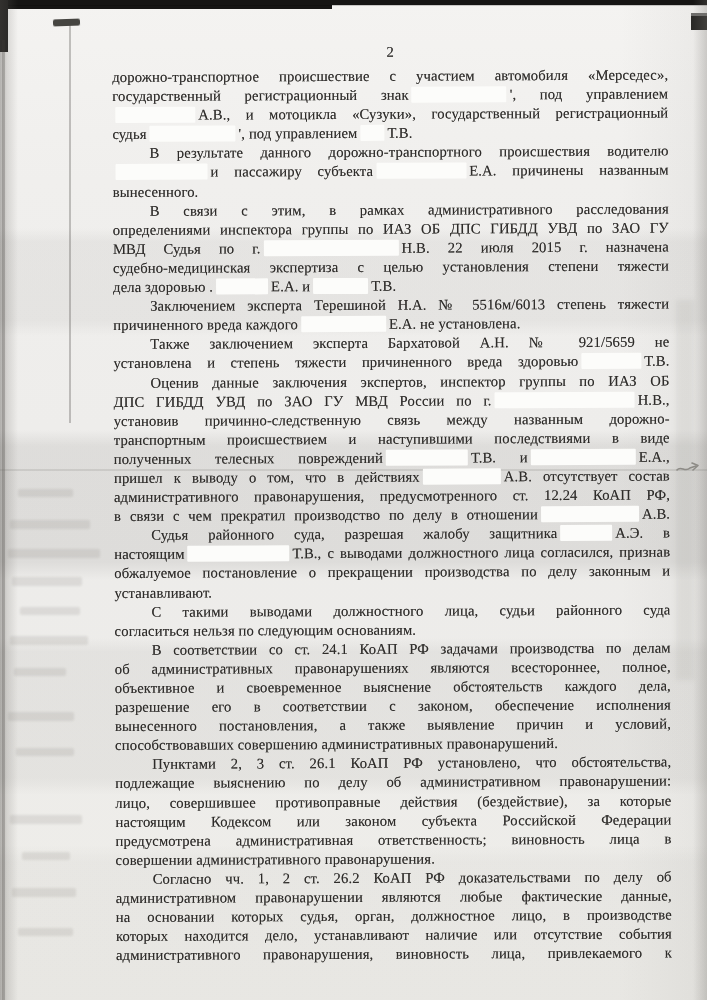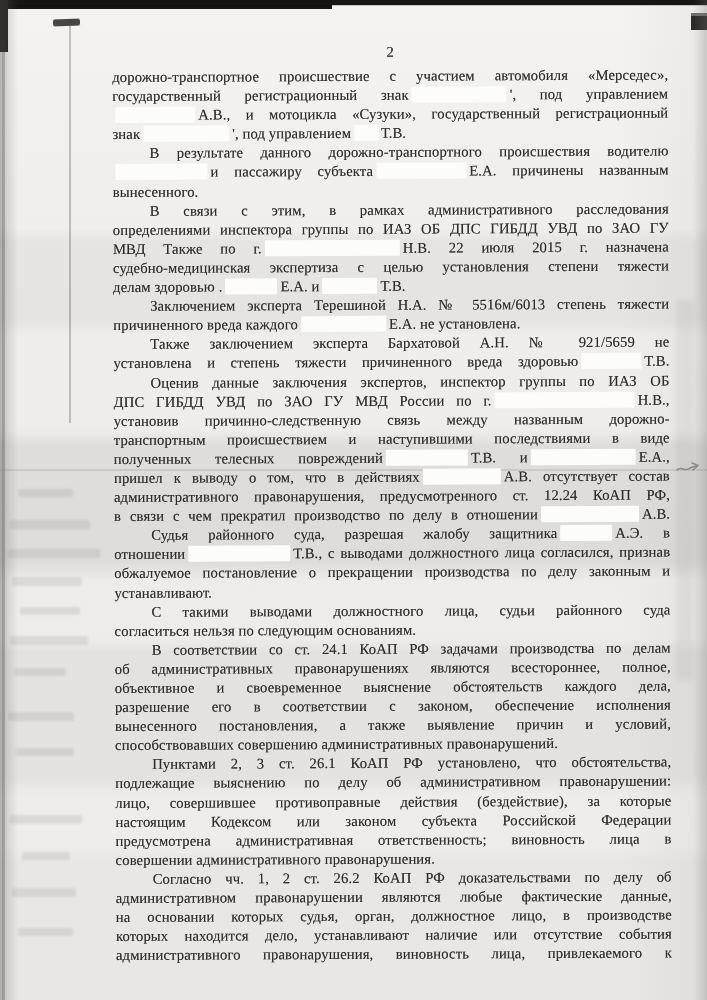--- a/index.html
+++ b/index.html
@@ -104,43 +104,43 @@
       <path d="M16,3 L22,5.5 L17,10" fill="none" stroke="#8d8b86" stroke-width="1.6" stroke-linecap="round" stroke-linejoin="round"></path>
     </svg>
   </div>
 
   <div class="content">
     <div class="page-number">2</div>
     <div>
         <div class="line j"><span class="seg">дорожно-транспортное происшествие с участием автомобиля «Мерседес»,</span></div>
         <div class="line j"><span class="seg">государственный регистрационный знак</span><span class="redaction" style="width: 95px;"></span><span class="seg">', под управлением</span></div>
         <div class="line j"><span class="redaction" style="width: 80px;"></span><span class="seg">А.В., и мотоцикла «Сузуки», государственный регистрационный</span></div>
-        <div class="line"><span class="seg">знак</span><span class="redaction" style="width: 86px;"></span><span class="seg">', под управлением</span><span class="redaction" style="width: 24px;"></span><span class="seg">Т.В.</span></div>
+        <div class="line"><span class="seg">судья</span><span class="redaction" style="width: 86px;"></span><span class="seg">', под управлением</span><span class="redaction" style="width: 24px;"></span><span class="seg">Т.В.</span></div>
         <div class="line indent j"><span class="seg">В результате данного дорожно-транспортного происшествия водителю</span></div>
         <div class="line j"><span class="redaction" style="width: 92px;"></span><span class="seg">и пассажиру субъекта</span><span class="redaction" style="width: 90px;"></span><span class="seg">Е.А. причинены названным</span></div>
         <div class="line"><span class="seg">вынесенного.</span></div>
         <div class="line indent j"><span class="seg">В связи с этим, в рамках административного расследования</span></div>
         <div class="line j"><span class="seg">определениями инспектора группы по ИАЗ ОБ ДПС ГИБДД УВД по ЗАО ГУ</span></div>
-        <div class="line j"><span class="seg">МВД Также по г.</span><span class="redaction" style="width: 135px;"></span><span class="seg">Н.В. 22 июля 2015 г. назначена</span></div>
+        <div class="line j"><span class="seg">МВД Судья по г.</span><span class="redaction" style="width: 135px;"></span><span class="seg">Н.В. 22 июля 2015 г. назначена</span></div>
         <div class="line j"><span class="seg">судебно-медицинская экспертиза с целью установления степени тяжести</span></div>
-        <div class="line"><span class="seg">делам здоровью .</span><span class="redaction" style="width: 52px;"></span><span class="seg">Е.А. и</span><span class="redaction" style="width: 55px;"></span><span class="seg">Т.В.</span></div>
+        <div class="line"><span class="seg">дела здоровью .</span><span class="redaction" style="width: 52px;"></span><span class="seg">Е.А. и</span><span class="redaction" style="width: 55px;"></span><span class="seg">Т.В.</span></div>
         <div class="line indent j"><span class="seg">Заключением эксперта Терешиной Н.А. № 5516м/6013 степень тяжести</span></div>
         <div class="line"><span class="seg">причиненного вреда каждого</span><span class="redaction" style="width: 85px;"></span><span class="seg">Е.А. не установлена.</span></div>
         <div class="line indent j"><span class="seg">Также заключением эксперта Бархатовой А.Н. № 921/5659 не</span></div>
         <div class="line j"><span class="seg">установлена и степень тяжести причиненного вреда здоровью</span><span class="redaction" style="width: 60px;"></span><span class="seg">Т.В.</span></div>
         <div class="line indent j"><span class="seg">Оценив данные заключения экспертов, инспектор группы по ИАЗ ОБ</span></div>
         <div class="line j"><span class="seg">ДПС ГИБДД УВД по ЗАО ГУ МВД России по г.</span><span class="redaction" style="width: 140px;"></span><span class="seg">Н.В.,</span></div>
         <div class="line j"><span class="seg">установив причинно-следственную связь между названным дорожно-</span></div>
         <div class="line j"><span class="seg">транспортным происшествием и наступившими последствиями в виде</span></div>
         <div class="line j"><span class="seg">полученных телесных повреждений</span><span class="redaction" style="width: 82px;"></span><span class="seg">Т.В. и</span><span class="redaction" style="width: 105px;"></span><span class="seg">Е.А.,</span></div>
         <div class="line j"><span class="seg">пришел к выводу о том, что в действиях</span><span class="redaction" style="width: 78px;"></span><span class="seg">А.В. отсутствует состав</span></div>
         <div class="line j"><span class="seg">административного правонарушения, предусмотренного ст. 12.24 КоАП РФ,</span></div>
         <div class="line j"><span class="seg">в связи с чем прекратил производство по делу в отношении</span><span class="redaction" style="width: 98px;"></span><span class="seg">А.В.</span></div>
         <div class="line indent j"><span class="seg">Судья районного суда, разрешая жалобу защитника</span><span class="redaction" style="width: 52px;"></span><span class="seg">А.Э. в</span></div>
-        <div class="line j"><span class="seg">отношении</span><span class="redaction" style="width: 102px;"></span><span class="seg">Т.В., с выводами должностного лица согласился, признав</span></div>
+        <div class="line j"><span class="seg">настоящим</span><span class="redaction" style="width: 102px;"></span><span class="seg">Т.В., с выводами должностного лица согласился, признав</span></div>
         <div class="line j"><span class="seg">обжалуемое постановление о прекращении производства по делу законным и</span></div>
         <div class="line"><span class="seg">устанавливают.</span></div>
         <div class="line indent j"><span class="seg">С такими выводами должностного лица, судьи районного суда</span></div>
         <div class="line"><span class="seg">согласиться нельзя по следующим основаниям.</span></div>
         <div class="line indent j"><span class="seg">В соответствии со ст. 24.1 КоАП РФ задачами производства по делам</span></div>
         <div class="line j"><span class="seg">об административных правонарушениях являются всестороннее, полное,</span></div>
         <div class="line j"><span class="seg">объективное и своевременное выяснение обстоятельств каждого дела,</span></div>
         <div class="line j"><span class="seg">разрешение его в соответствии с законом, обеспечение исполнения</span></div>
         <div class="line j"><span class="seg">вынесенного постановления, а также выявление причин и условий,</span></div>
         <div class="line"><span class="seg">способствовавших совершению административных правонарушений.</span></div>

